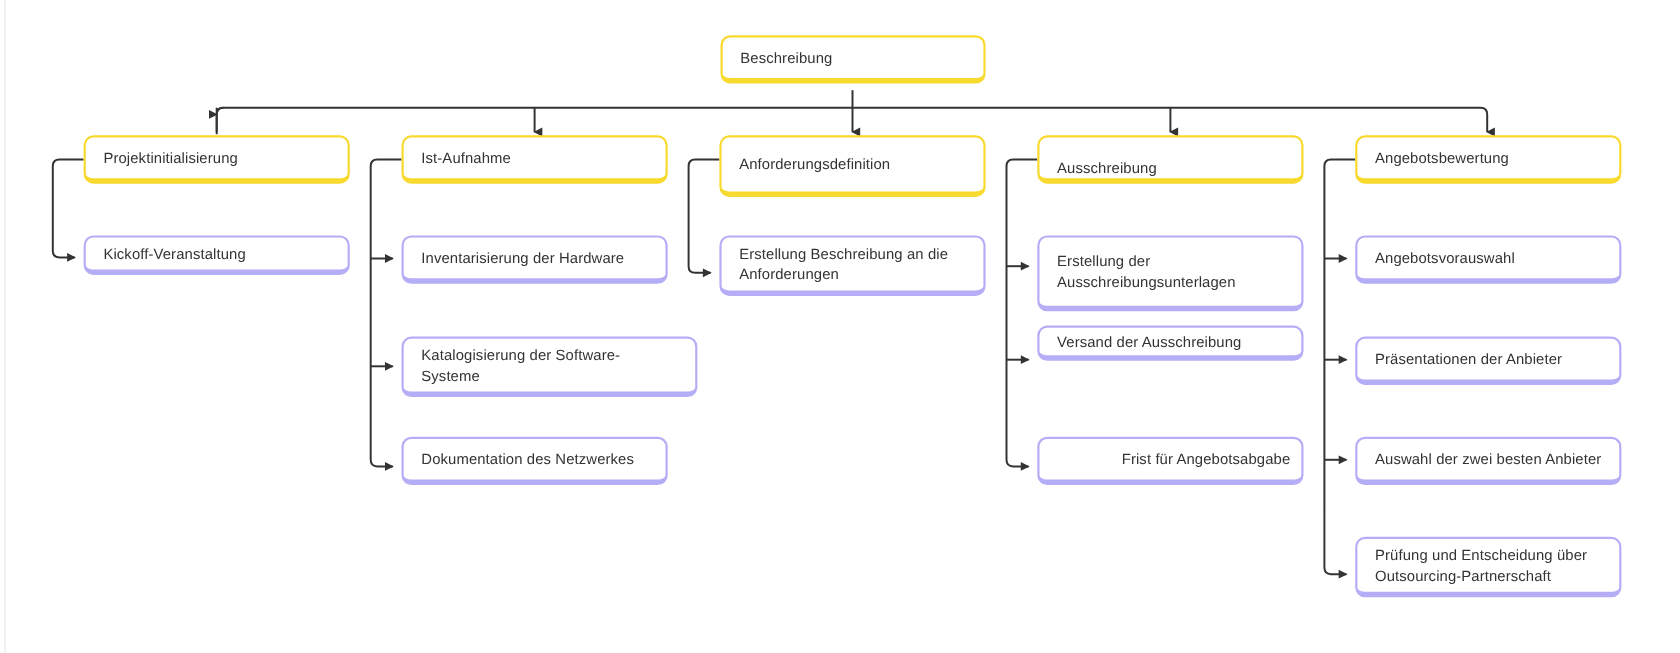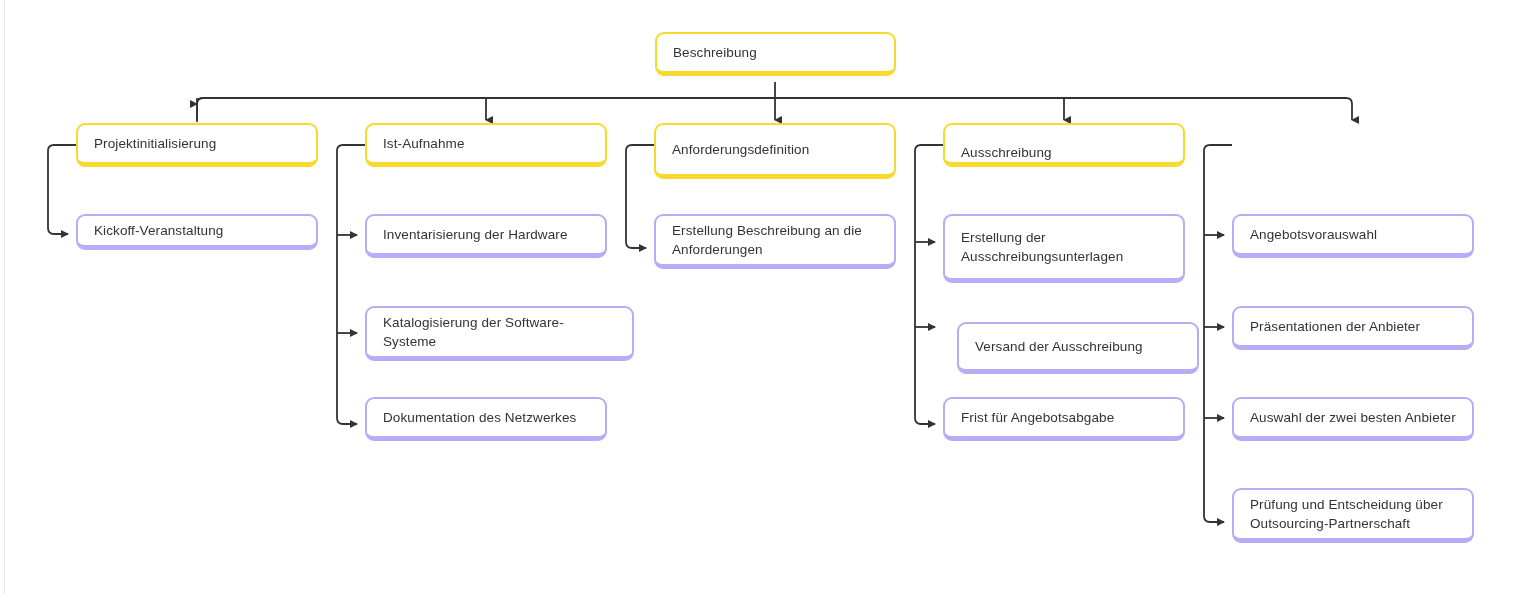--- a/index.html
+++ b/index.html
@@ -119,20 +119,23 @@
   </div>
   <div class="node level1" style="left:365px; top:123px; width:242px; height:44px;">
     <span class="label">Ist-Aufnahme</span>
   </div>
   <div class="node level1" style="left:654px; top:123px; width:242px; height:56px;">
     <span class="label">Anforderungsdefinition</span>
   </div>
   <div class="node level1" style="left:943px; top:123px; width:242px; height:44px;align-items:flex-end;">
     <span class="label">Ausschreibung</span>
   </div>
+  <div class="node level1" style="left:1232px; top:123px; width:242px; height:44px;">
+    <span class="label">Angebotsbewertung</span>
+  </div>
 
   <div class="node level2" style="left:76px; top:214px; width:242px; height:36px;">
     <span class="label">Kickoff-Veranstaltung</span>
   </div>
 
   <div class="node level2" style="left:365px; top:214px; width:242px; height:44px;">
     <span class="label">Inventarisierung der Hardware</span>
   </div>
   <div class="node level2" style="left:365px; top:306px; width:269px; height:55px;">
     <span class="label">Katalogisierung der Software-
@@ -144,24 +147,24 @@
 
   <div class="node level2" style="left:654px; top:214px; width:242px; height:55px;">
     <span class="label">Erstellung Beschreibung an die
 Anforderungen</span>
   </div>
 
   <div class="node level2" style="left:943px; top:214px; width:242px; height:69px;">
     <span class="label">Erstellung der
 Ausschreibungsunterlagen</span>
   </div>
-  <div class="node level2" style="left:943px; top:322px; width:242px; height:52px;margin-left:14px;">
+  <div class="node level2" style="left:943px; top:296px; width:242px; height:32px;">
     <span class="label">Versand der Ausschreibung</span>
   </div>
-  <div class="node level2" style="left:943px; top:397px; width:242px; height:44px;">
+  <div class="node level2" style="left:943px; top:397px; width:242px; height:44px;justify-content:flex-end;">
     <span class="label">Frist für Angebotsabgabe</span>
   </div>
 
   <div class="node level2" style="left:1232px; top:214px; width:242px; height:44px;">
     <span class="label">Angebotsvorauswahl</span>
   </div>
   <div class="node level2" style="left:1232px; top:306px; width:242px; height:44px;">
     <span class="label">Präsentationen der Anbieter</span>
   </div>
   <div class="node level2" style="left:1232px; top:397px; width:242px; height:44px;">

